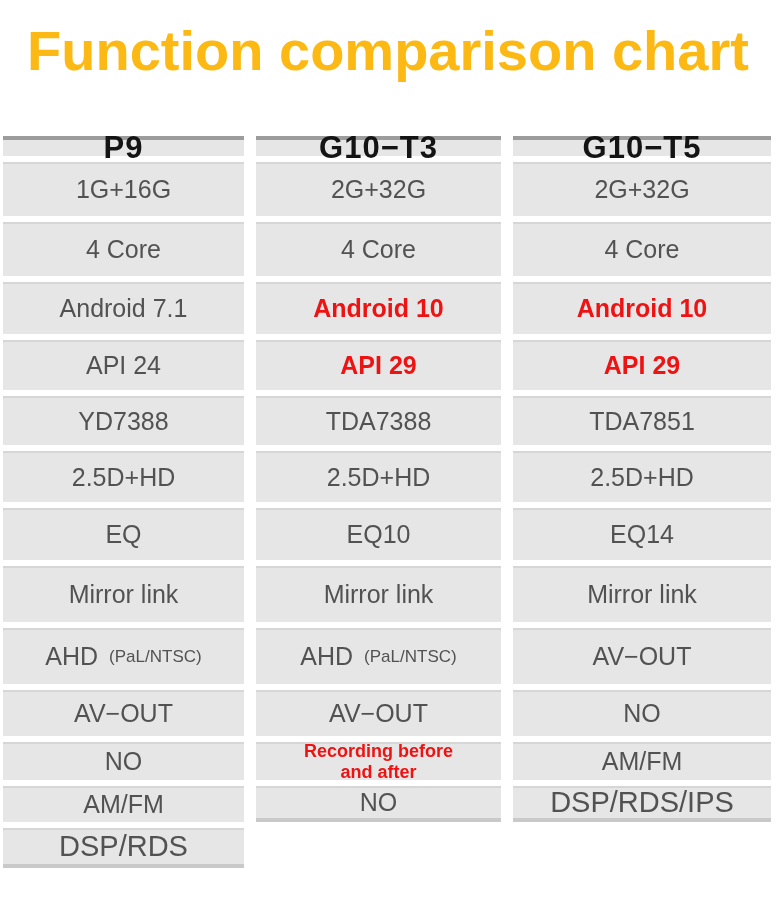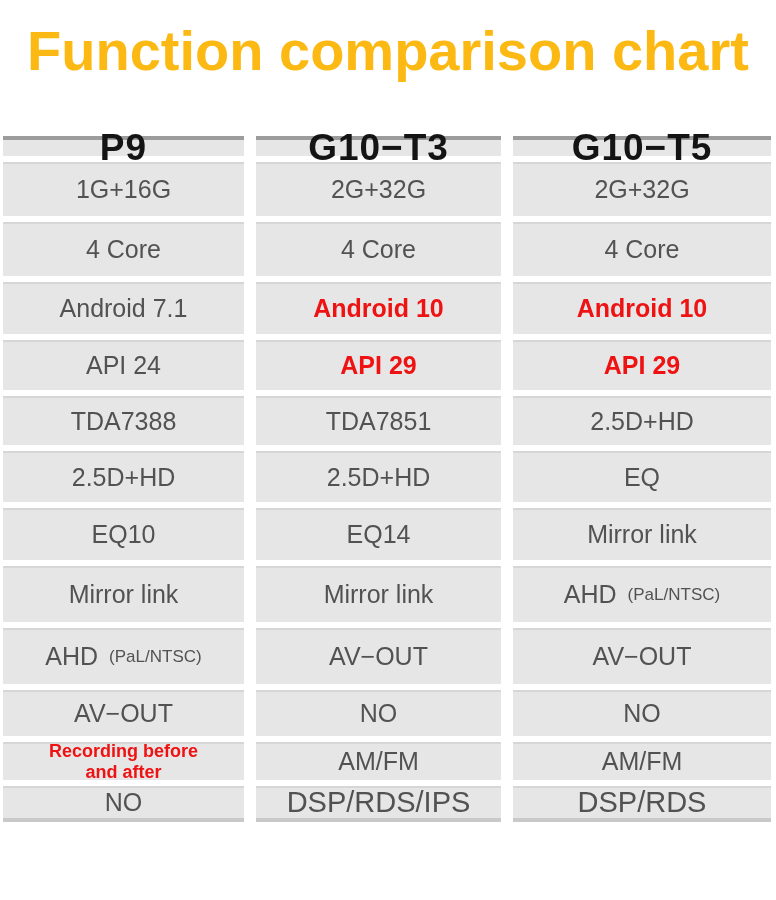--- a/index.html
+++ b/index.html
@@ -39,21 +39,21 @@
     background:var(--cell-bg);
     border-top:2px solid var(--cell-strip);
     display:flex;align-items:center;justify-content:center;
     color:var(--text);
     font-size:25px;
     text-align:center;
     line-height:1.1;
   }
   .head{
     border-top:4px solid var(--header-strip);
-    font-size:37px;font-weight:bold;color:var(--header-text);
+    font-size:31px;font-weight:bold;color:var(--header-text);
     letter-spacing:1px;
     margin-top:40px;
   }
   .red{color:var(--red);font-weight:bold;}
   .lg{font-size:29px;}
   .wrap{font-size:18px;font-weight:bold;padding:0 38px;line-height:1.15;}
   .suffix{font-size:17px;margin-left:11px;}
   .bottom-edge{border-bottom:4px solid #C9C9C9;}
 </style>
 </head>
@@ -78,20 +78,21 @@
   <div class="cell">4 Core</div>
 
   <div class="cell">Android 7.1</div>
   <div class="cell red">Android 10</div>
   <div class="cell red">Android 10</div>
 
   <div class="cell">API 24</div>
   <div class="cell red">API 29</div>
   <div class="cell red">API 29</div>
 
+  <div class="cell">YD7388</div>
   <div class="cell">TDA7388</div>
   <div class="cell">TDA7851</div>
 
   <div class="cell">2.5D+HD</div>
   <div class="cell">2.5D+HD</div>
   <div class="cell">2.5D+HD</div>
 
   <div class="cell">EQ</div>
   <div class="cell">EQ10</div>
   <div class="cell">EQ14</div>

